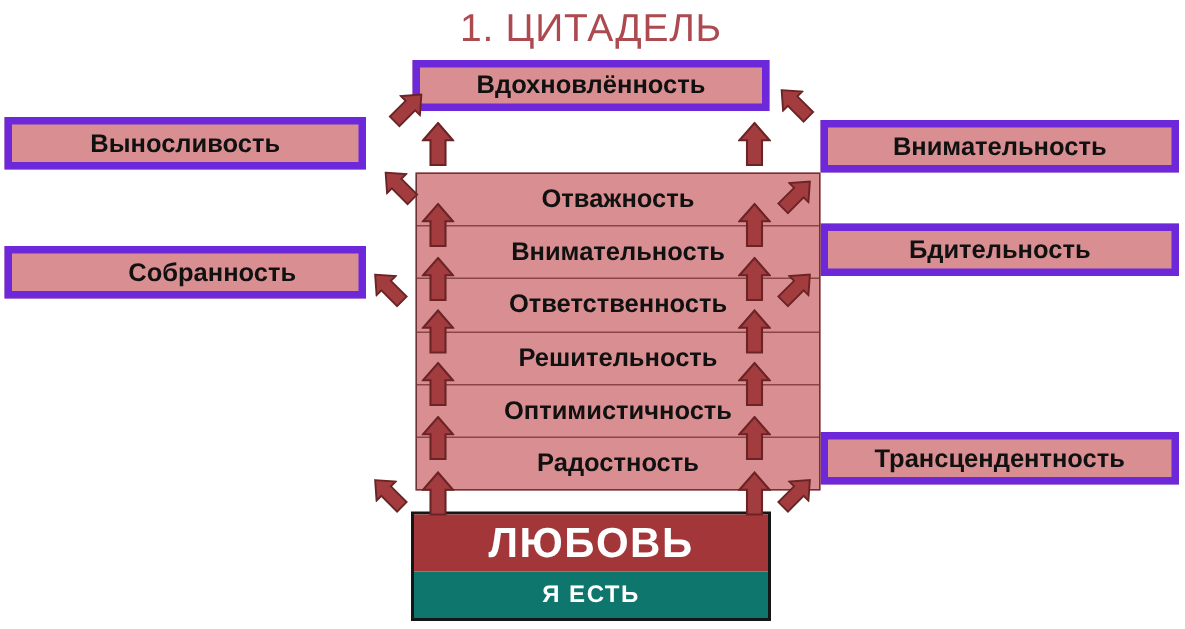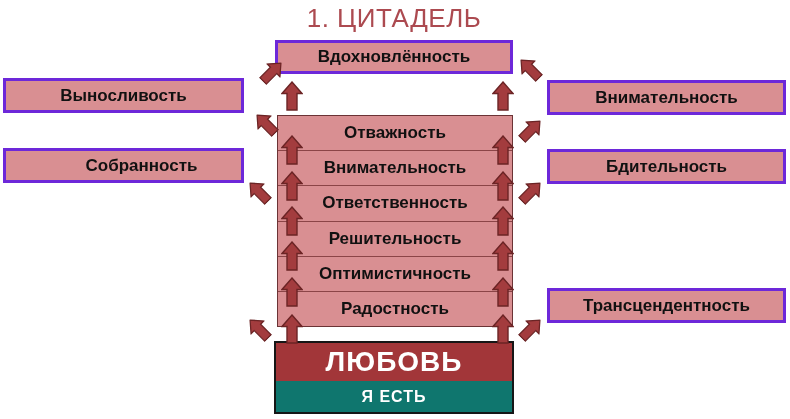--- a/index.html
+++ b/index.html
@@ -7,30 +7,30 @@
     position:relative;width:790px;height:419px;background:#ffffff;overflow:hidden;
     font-family:"Liberation Sans", sans-serif;
     border-radius:32px;
   }
   .title{
     position:absolute;left:275px;top:3px;width:238px;text-align:center;
     font-size:26px;font-weight:400;color:#AC4A50;letter-spacing:0.5px;white-space:nowrap;
   }
   .box{
     position:absolute;display:flex;align-items:center;justify-content:center;
-    background:#D98F92;border:3px solid #6d28d9;box-sizing:border-box;
+    background:#D98F92;border:5px solid #6d28d9;box-sizing:border-box;
     font-weight:bold;color:#111;font-size:17px;white-space:nowrap;
   }
   .top-box{left:275px;top:40px;width:238px;height:34px;}
   .side-left{left:3px;width:241px;height:35px;}
   .side-right{left:547px;width:239px;height:35px;}
-  .sl-0{top:78px;} .sl-1{top:148px;padding-left:36px;} .sl-2{top:290px;}
+  .sl-0{top:78px;} .sl-1{top:164px;padding-left:36px;} .sl-2{top:290px;}
   .sr-0{top:80px;} .sr-1{top:149px;} .sr-2{top:288px;}
   .column{
-    position:absolute;left:277px;top:115px;width:236px;height:212px;
+    position:absolute;left:277px;top:115px;width:270px;height:212px;
     background:#D98F92;border:1px solid #6B3335;box-sizing:border-box;
     display:flex;flex-direction:column;
   }
   .column .row{
     flex:1;display:flex;align-items:center;justify-content:center;
     font-weight:bold;color:#111;font-size:17px;border-bottom:1px solid #8B4547;
   }
   .column .row:last-child{border-bottom:none;}
   .foundation{
     position:absolute;left:274px;top:341px;width:240px;

